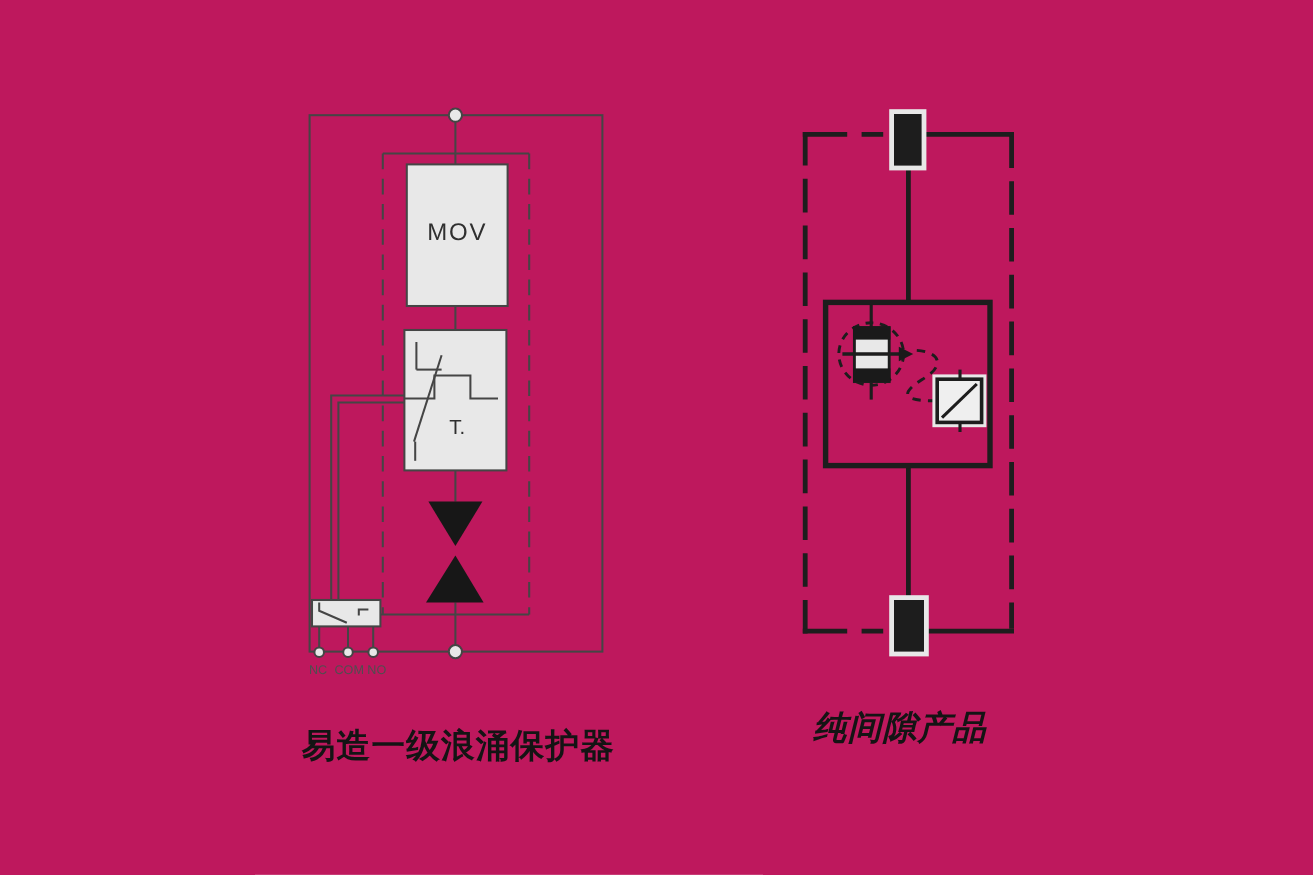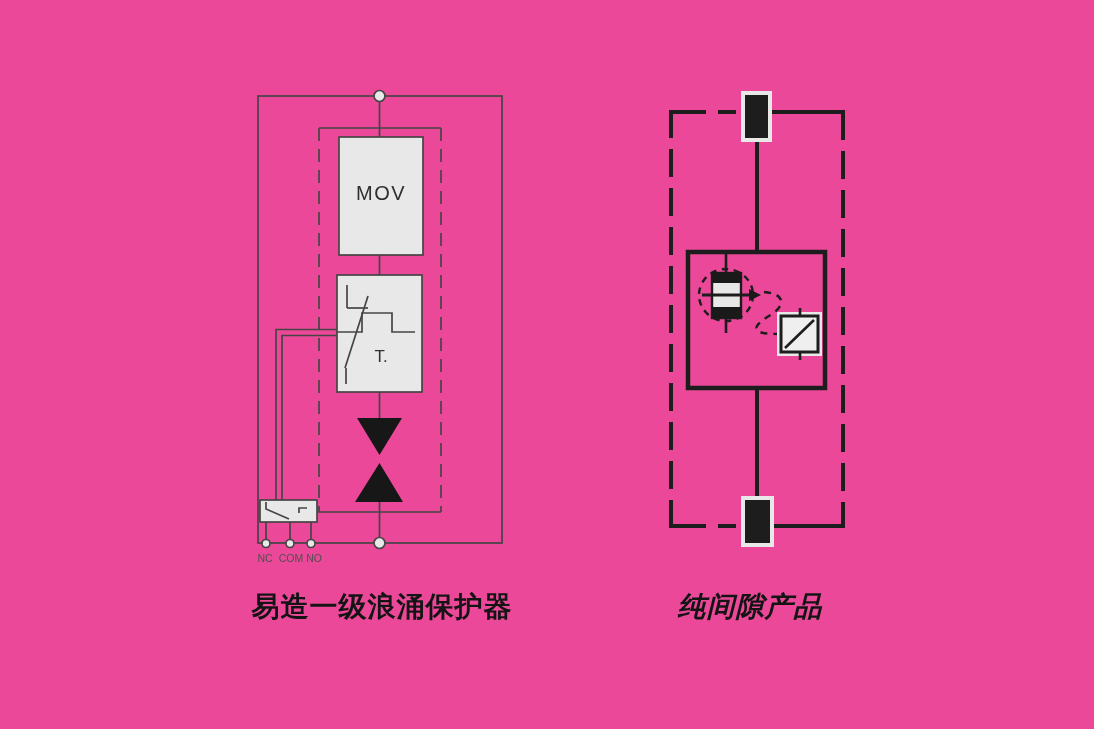--- a/index.html
+++ b/index.html
@@ -1,34 +1,34 @@
 <!DOCTYPE html>
 <html><head>
 <meta charset="utf-8">
 <style>
   html,body{margin:0;padding:0;}
   .stage{
     position:relative;
     width:1094px;height:729px;
-    background:#ec4899;
+    background:#be185d;
     overflow:hidden;
     font-family:"Liberation Sans", sans-serif;
   }
   .diagram-svg{position:absolute;left:0;top:0;}
   .caption{
     position:absolute;
     top:588px;
     width:320px;
     text-align:center;
     font-size:28px;
     font-weight:700;
     letter-spacing:1px;
     color:#141414;
   }
-  .caption-left{left:222px;}
+  .caption-left{left:222px;margin-top:15px;}
   .caption-right{left:590px;font-style:italic;}
   svg text{font-family:"Liberation Sans", sans-serif;}
 </style>
 </head>
 <body>
 
 <div class="stage">
 
   <svg class="diagram-svg" width="1094" height="729" viewBox="0 0 1094 729">
     <g stroke="#454545" stroke-width="1.7" fill="none">

